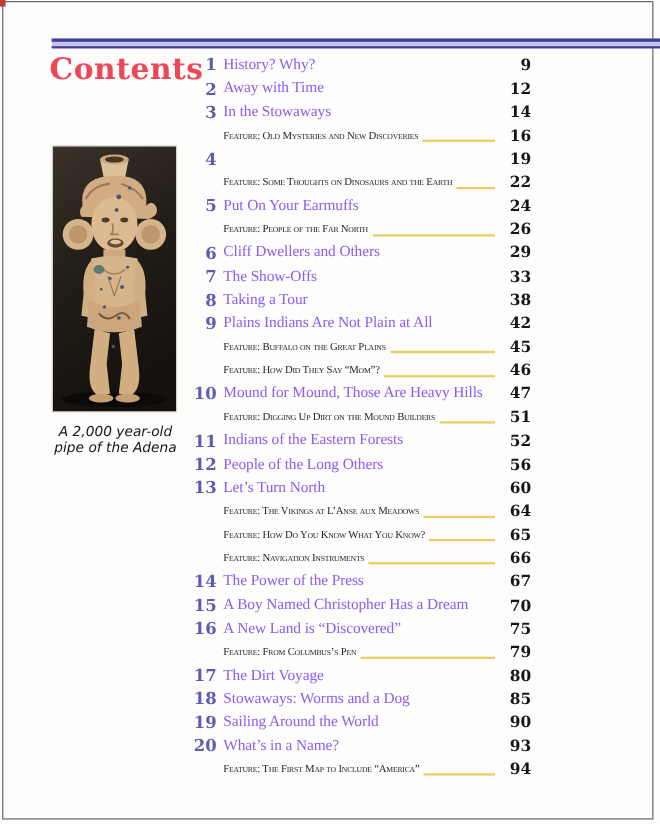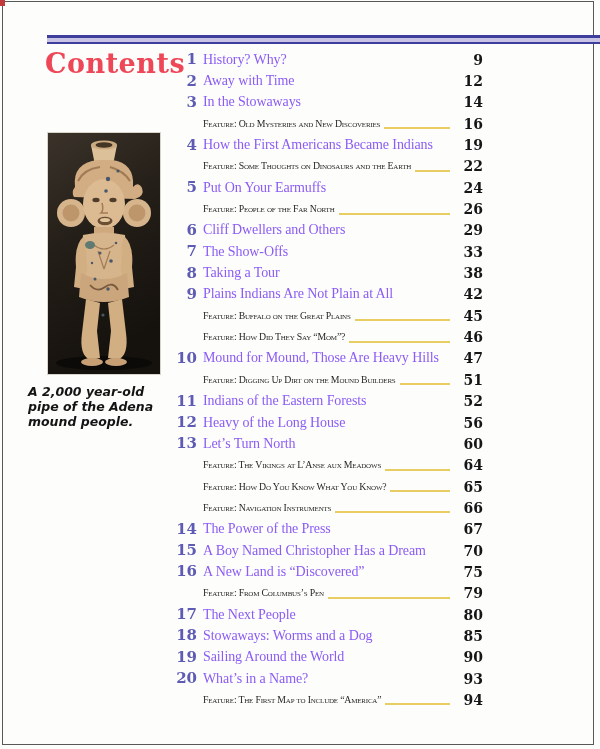--- a/index.html
+++ b/index.html
@@ -36,22 +36,23 @@
     color:var(--heading-red,#ee4757);
   }
   .photo {
     position:absolute; left:48px; top:133px; width:112px; height:241px;
     margin:0; padding:0;
     box-shadow:0 0 0 1px #d8d4cc;
   }
   .photo svg { display:block; width:112px; height:241px; }
   .caption {
     position:absolute; left:28px; top:385px; width:154px;
+    text-align:center;
     font-family:"DejaVu Sans", sans-serif;
-    font-style:italic; font-weight:bold;
+    font-style:italic; font-weight:normal;
     font-size:12.5px; line-height:1.18;
     color:#141414;
   }
   .toc {
     position:absolute; left:173px; top:49px; width:310px;
   }
   .row {
     display:flex; align-items:center;
     height:21.35px;
     white-space:nowrap;
@@ -155,21 +156,20 @@
         <circle cx="55" cy="182" r="1.6"></circle>
       <circle cx="68" cy="110" r="1.3"></circle>
         <circle cx="44" cy="130" r="1.2"></circle>
     </g>
   </svg>
 </figure>
 
 <figcaption class="caption">
   <div>A 2,000 year-old</div>
   <div>pipe of the Adena</div>
-  <div>mound people.</div>
 </figcaption>
 
 <main class="toc">
   <div class="row">
     <span class="num">1</span>
     <span class="title">History? Why?</span>
     <span class="spacer"></span>
     <span class="pagenum">9</span>
   </div>
 
@@ -189,21 +189,20 @@
 
   <div class="row">
     <span class="num"></span>
     <span class="ftitle">Feature: Old Mysteries and New Discoveries</span>
     <span class="leader"></span>
     <span class="pagenum">16</span>
   </div>
 
   <div class="row">
     <span class="num">4</span>
-    <span class="title">How the First Americans Became Indians</span>
     <span class="spacer"></span>
     <span class="pagenum">19</span>
   </div>
 
   <div class="row">
     <span class="num"></span>
     <span class="ftitle">Feature: Some Thoughts on Dinosaurs and the Earth</span>
     <span class="leader"></span>
     <span class="pagenum">22</span>
   </div>
@@ -281,21 +280,21 @@
 
   <div class="row">
     <span class="num">11</span>
     <span class="title">Indians of the Eastern Forests</span>
     <span class="spacer"></span>
     <span class="pagenum">52</span>
   </div>
 
   <div class="row">
     <span class="num">12</span>
-    <span class="title">Heavy of the Long House</span>
+    <span class="title">People of the Long Others</span>
     <span class="spacer"></span>
     <span class="pagenum">56</span>
   </div>
 
   <div class="row">
     <span class="num">13</span>
     <span class="title">Let’s Turn North</span>
     <span class="spacer"></span>
     <span class="pagenum">60</span>
   </div>
@@ -344,21 +343,21 @@
 
   <div class="row">
     <span class="num"></span>
     <span class="ftitle">Feature: From Columbus’s Pen</span>
     <span class="leader"></span>
     <span class="pagenum">79</span>
   </div>
 
   <div class="row">
     <span class="num">17</span>
-    <span class="title">The Next People</span>
+    <span class="title">The Dirt Voyage</span>
     <span class="spacer"></span>
     <span class="pagenum">80</span>
   </div>
 
   <div class="row">
     <span class="num">18</span>
     <span class="title">Stowaways: Worms and a Dog</span>
     <span class="spacer"></span>
     <span class="pagenum">85</span>
   </div>

